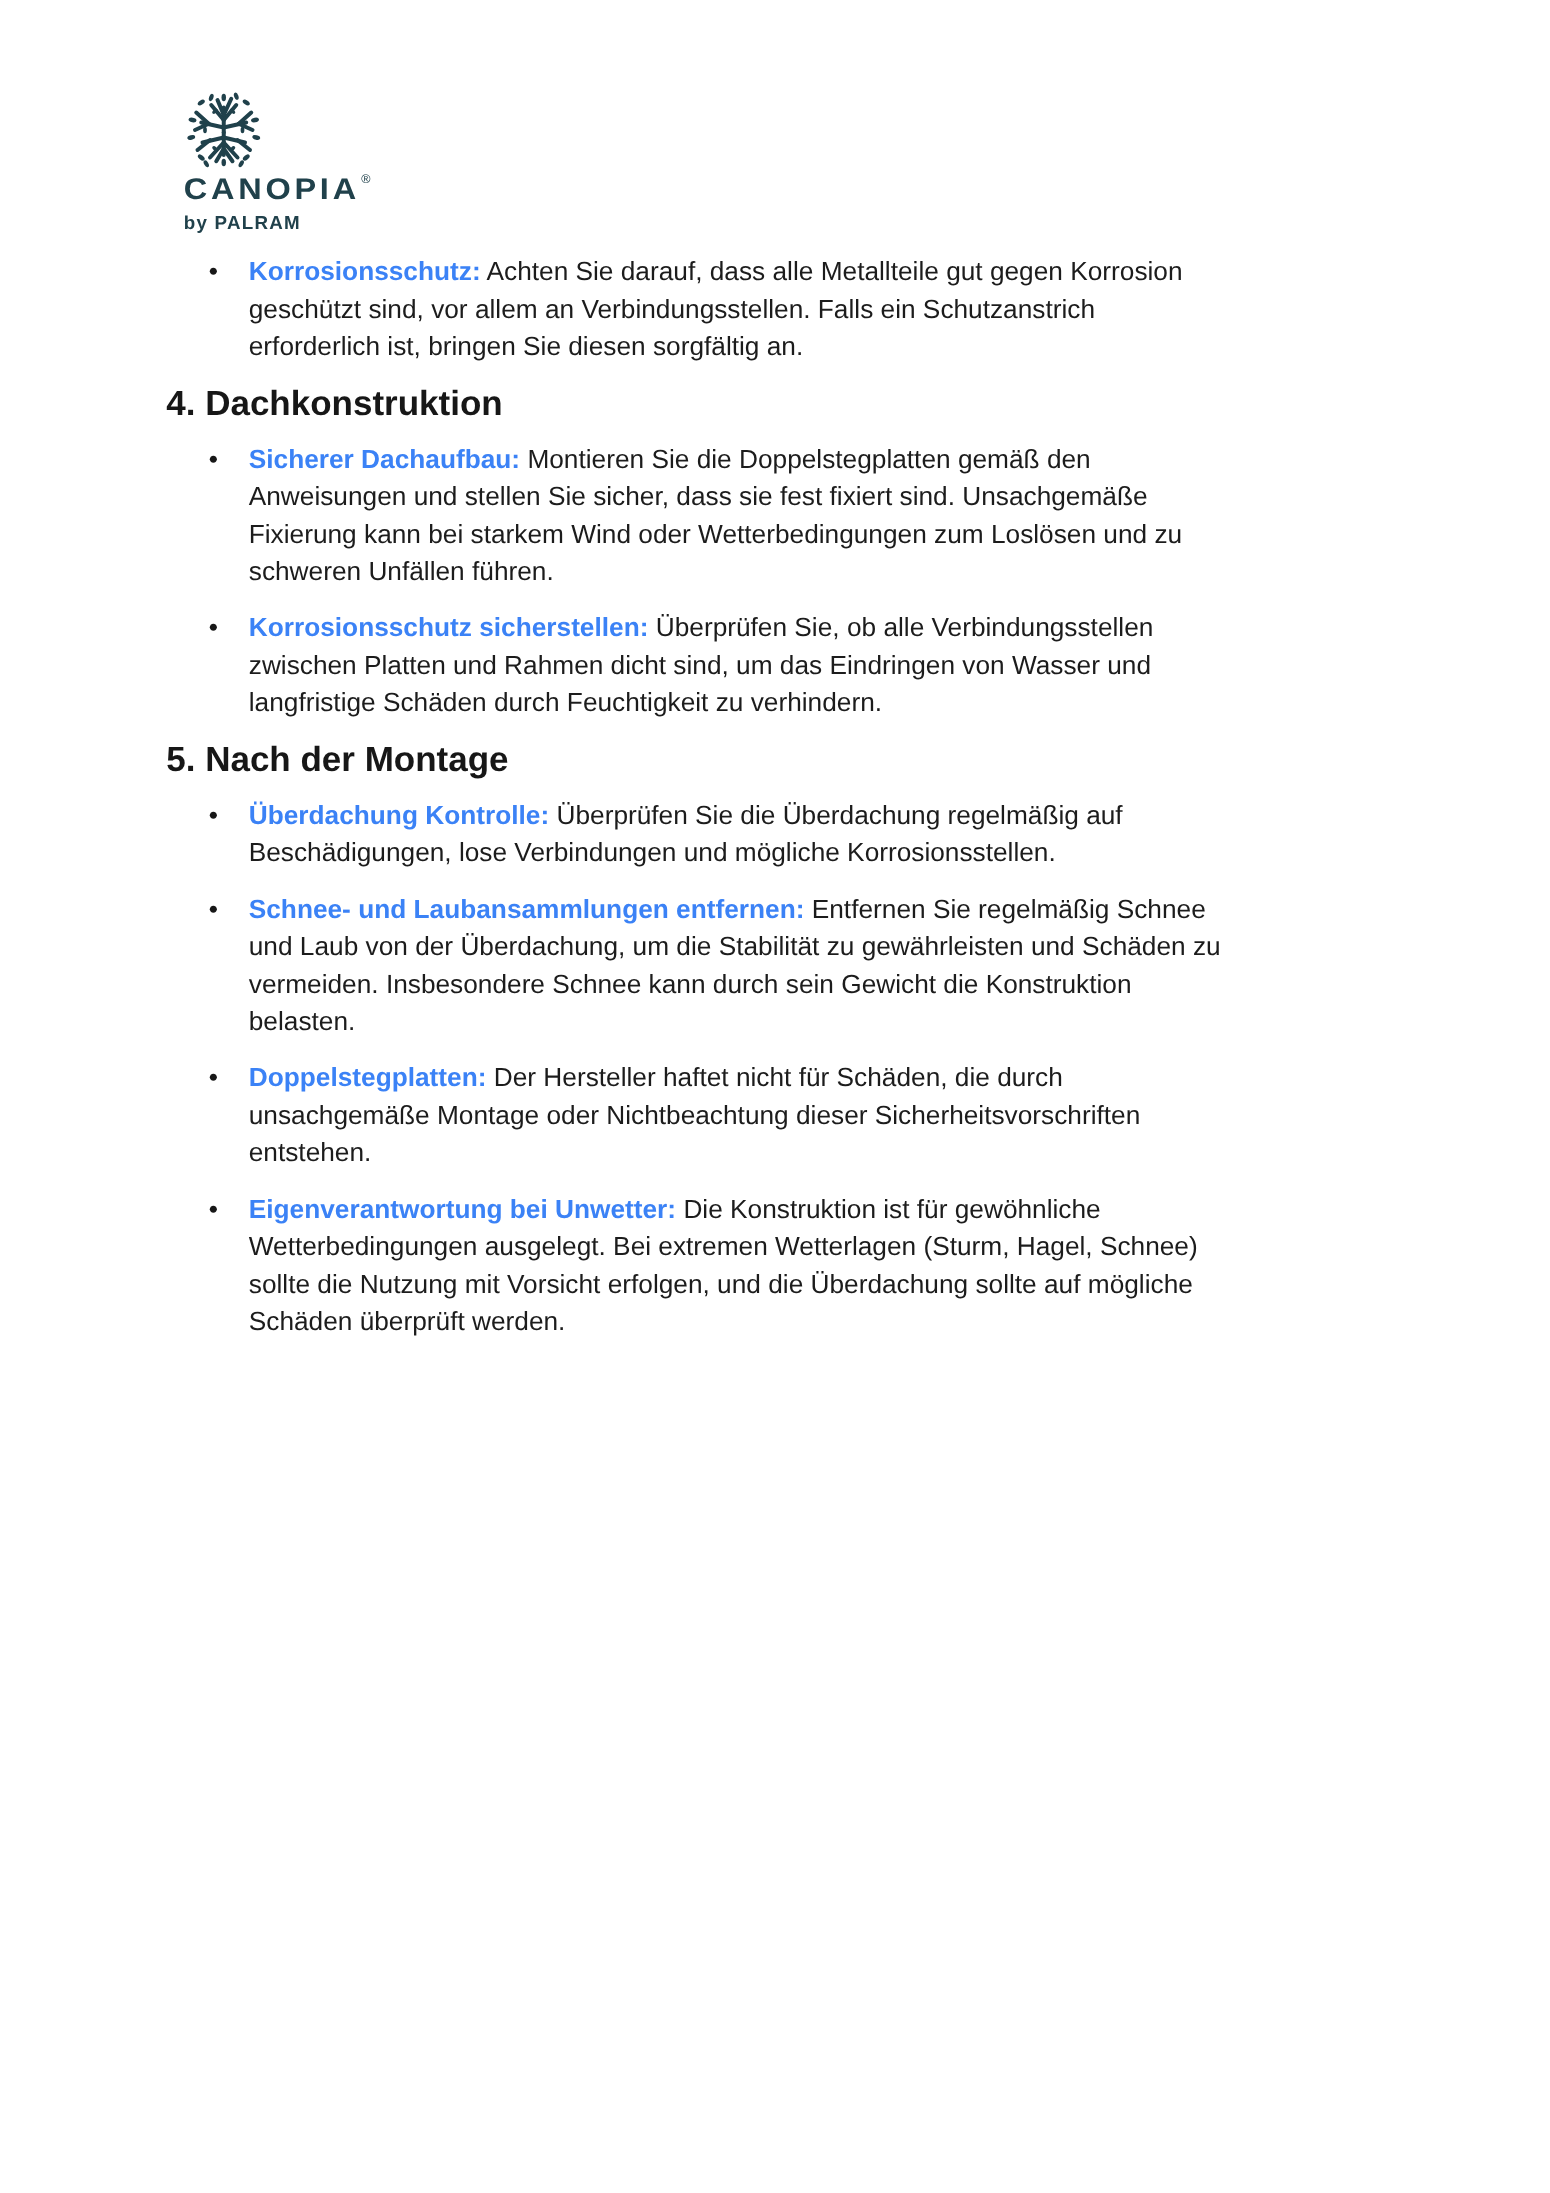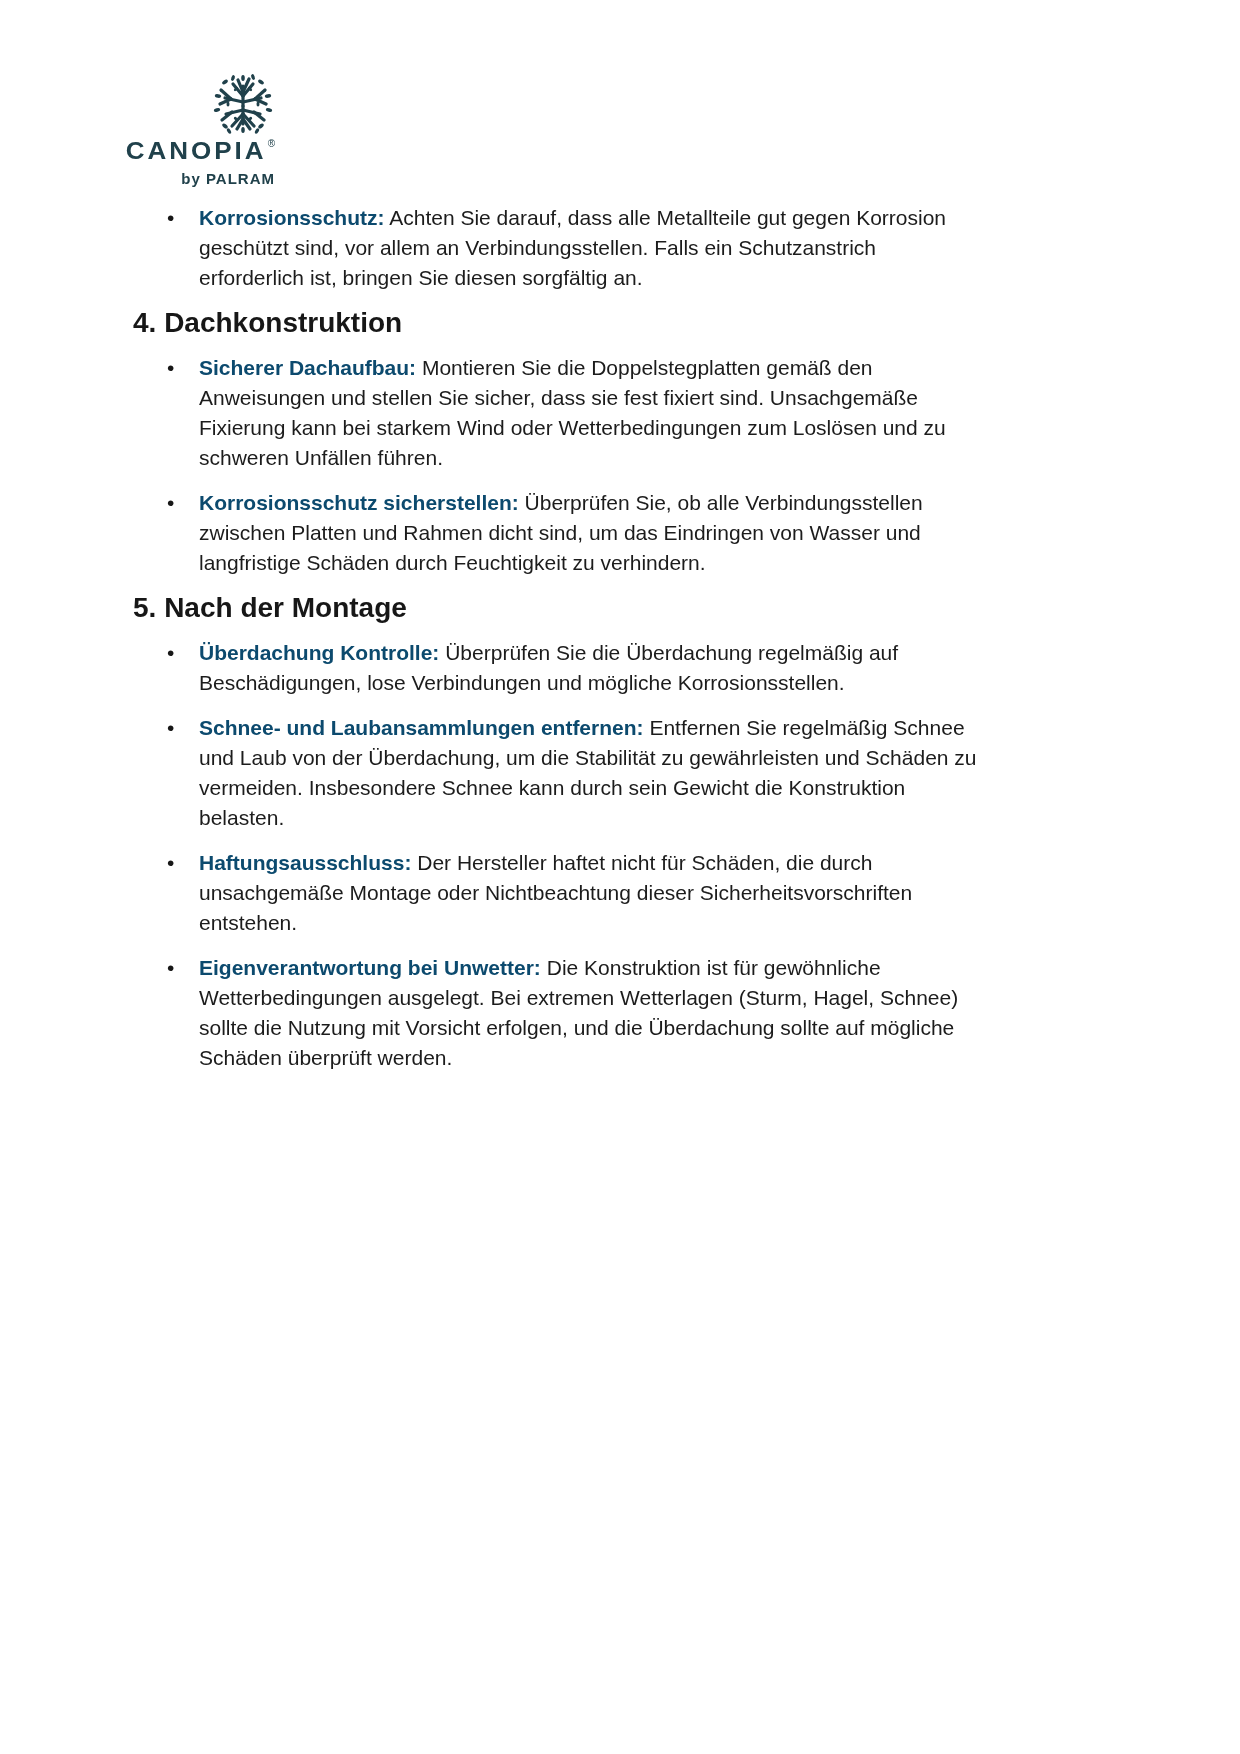--- a/index.html
+++ b/index.html
@@ -17,26 +17,26 @@
   .page {
     position: relative;
     width: 1240px;
     height: 1754px;
     background: #ffffff;
   }
 
   
   .logo {
     position: absolute;
-    left: 135px;
+    left: 147px;
     top: 72px;
     width: 140px;
     display: flex;
     flex-direction: column;
-    align-items: flex-end;
+    align-items: flex-start;
   }
   .logo-mark {
     width: 64px;
     height: 64px;
     margin-bottom: 2px;
   }
   .brand-row {
     display: flex;
     align-items: flex-start;
     line-height: 1;
@@ -89,21 +89,21 @@
     margin-bottom: 15px;
     font-size: 21px;
     line-height: 30px;
   }
   .bullet-marker {
     font-size: 21px;
     line-height: 30px;
     color: #171717;
   }
   .bullet-body { color: #1c1c1c; }
-  .bullet-label { font-weight: 700; color: #0c4a6e; }
+  .bullet-label { font-weight: 700; color: #3b82f6; }
   .doc-section:last-child .bullet-item:last-child { margin-bottom: 0; }
 </style>
 </head>
 <body>
 
 <div class="page">
 
   <header class="logo">
     <svg class="logo-mark" viewBox="0 0 64 64" xmlns="http://www.w3.org/2000/svg">
       <g stroke="#20414b" stroke-width="3.2" stroke-linecap="round" fill="none">
@@ -196,21 +196,21 @@
     <span class="bullet-marker">•</span>
     <span class="bullet-body"><b class="bullet-label">Schnee- und Laubansammlungen entfernen:</b> <span class="bullet-text">Entfernen Sie regelmäßig Schnee und Laub von der Überdachung, um die Stabilität zu gewährleisten und Schäden zu vermeiden. Insbesondere Schnee kann durch sein Gewicht die Konstruktion belasten.</span></span>
   </li>
 </ul>
   </section>
 
   <section class="doc-section">
     <ul class="bullet-list">
   <li class="bullet-item">
     <span class="bullet-marker">•</span>
-    <span class="bullet-body"><b class="bullet-label">Haftungsausschluss:</b> <span class="bullet-text">Der Hersteller haftet nicht für Schäden, die durch unsachgemäße Montage oder Nichtbeachtung dieser Sicherheitsvorschriften entstehen.</span></span>
+    <span class="bullet-body"><b class="bullet-label">Doppelstegplatten:</b> <span class="bullet-text">Der Hersteller haftet nicht für Schäden, die durch unsachgemäße Montage oder Nichtbeachtung dieser Sicherheitsvorschriften entstehen.</span></span>
   </li>
 
   <li class="bullet-item">
     <span class="bullet-marker">•</span>
     <span class="bullet-body"><b class="bullet-label">Eigenverantwortung bei Unwetter:</b> <span class="bullet-text">Die Konstruktion ist für gewöhnliche Wetterbedingungen ausgelegt. Bei extremen Wetterlagen (Sturm, Hagel, Schnee) sollte die Nutzung mit Vorsicht erfolgen, und die Überdachung sollte auf mögliche Schäden überprüft werden.</span></span>
   </li>
 </ul>
   </section>
 </main>
 

